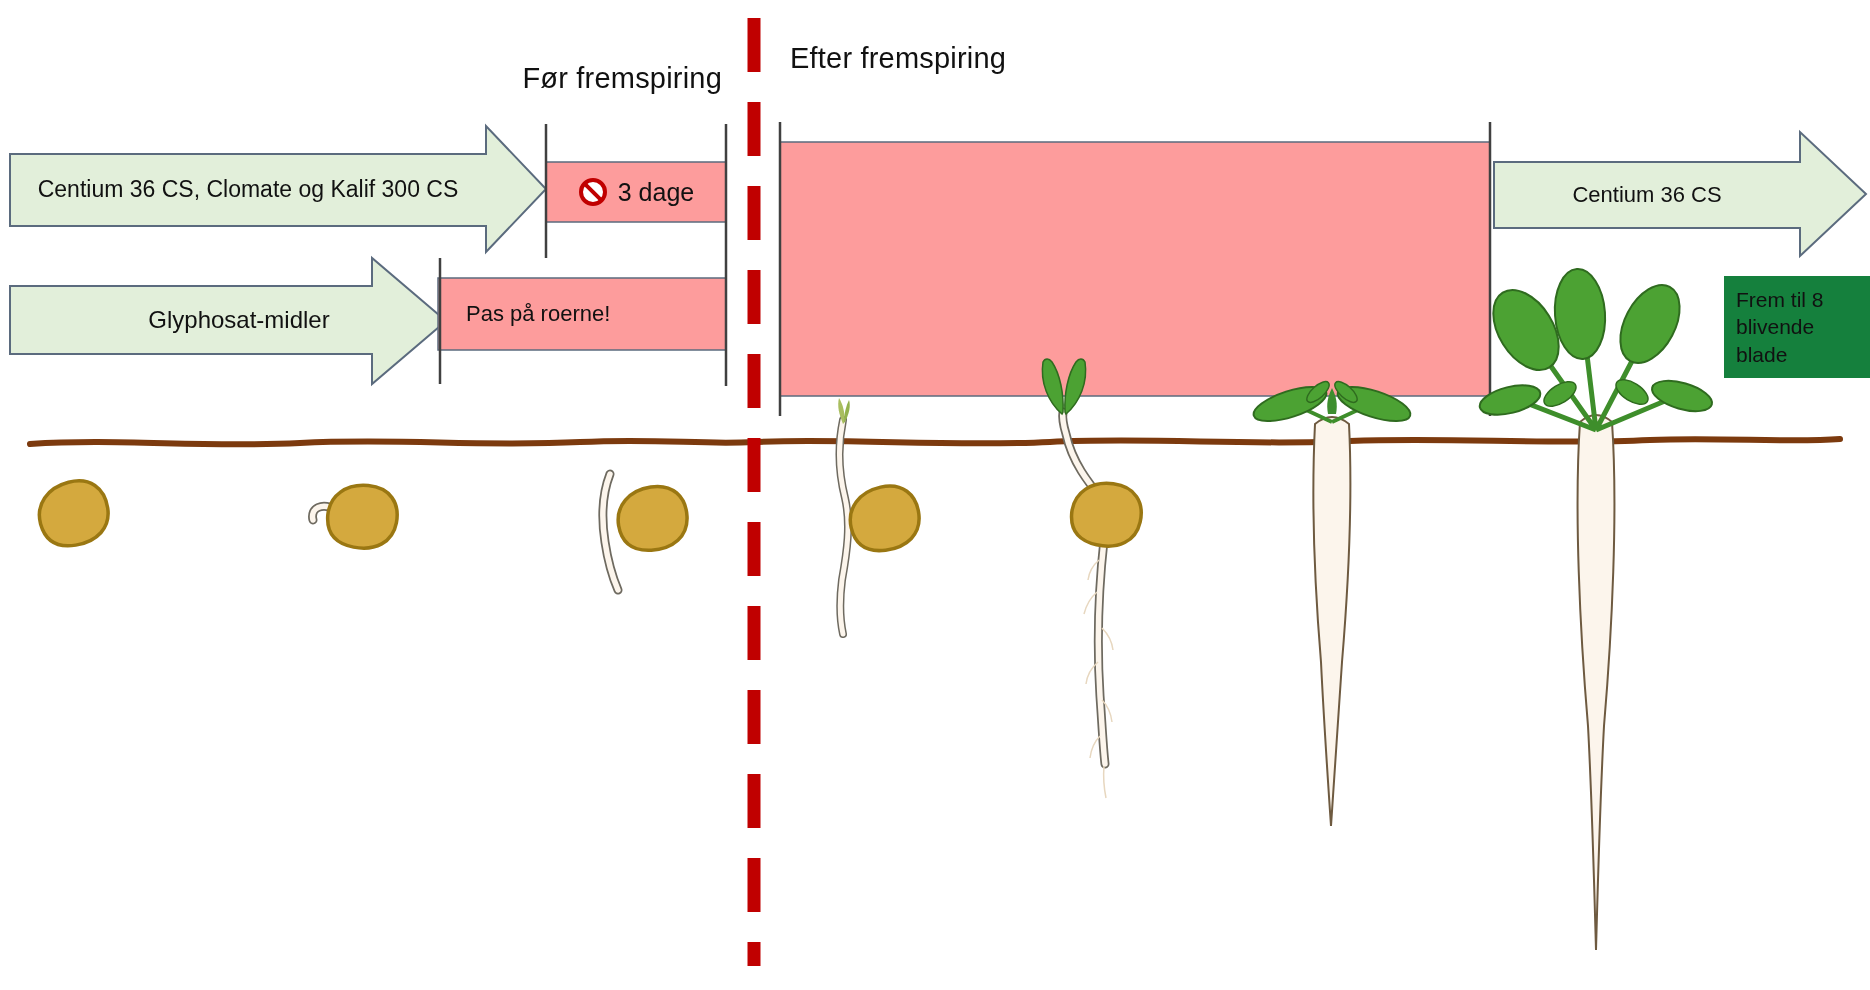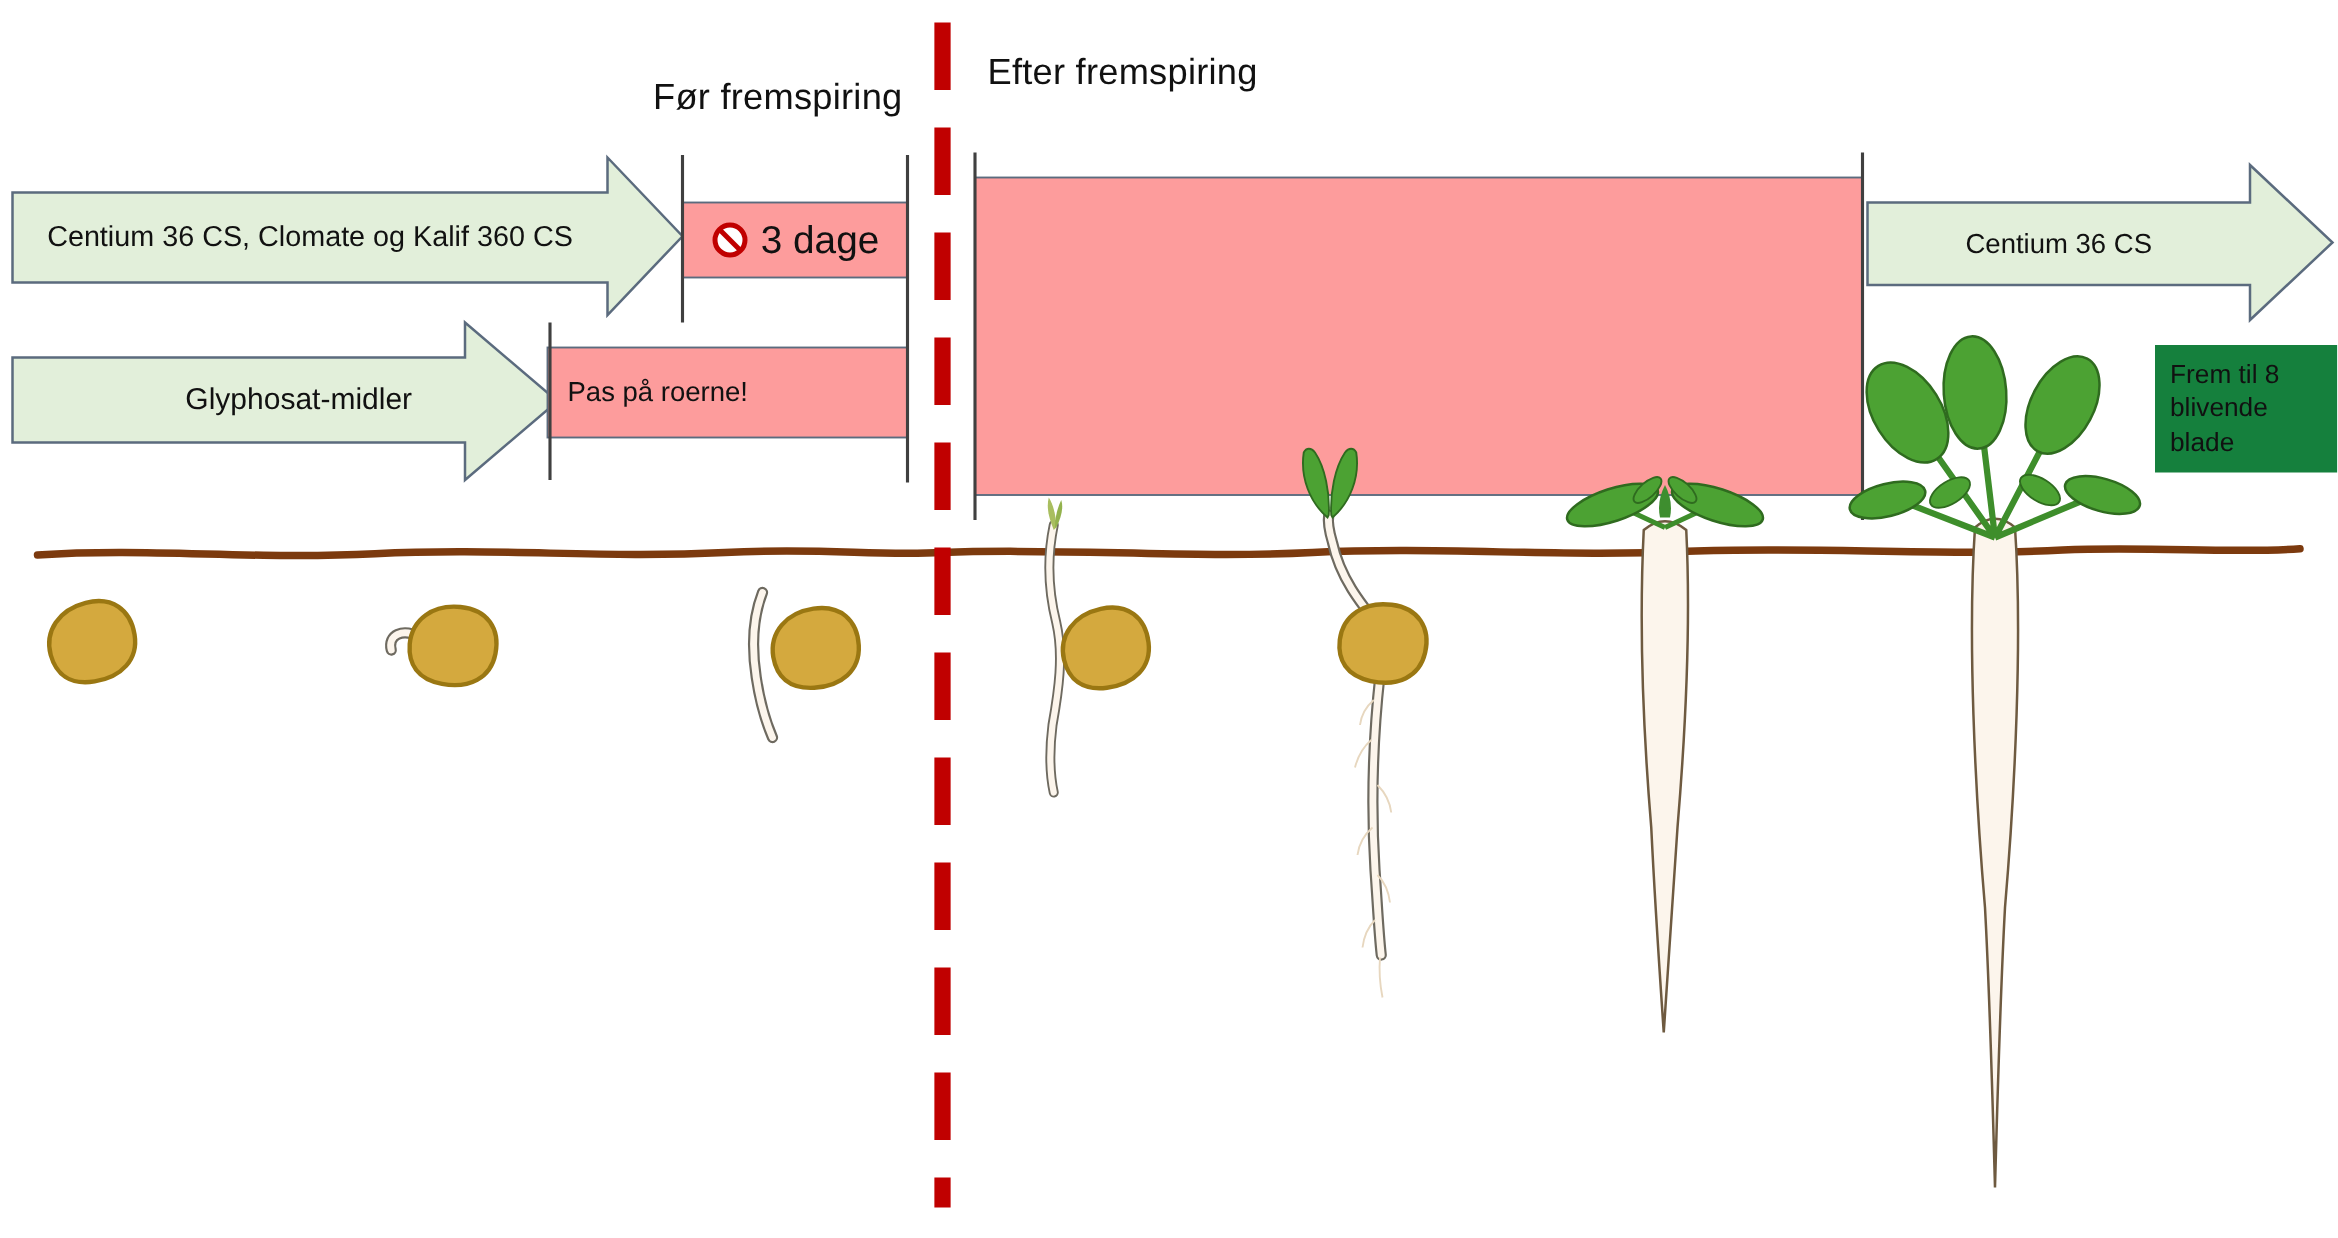--- a/index.html
+++ b/index.html
@@ -12,25 +12,25 @@
   .phase-label { font-size:29px; letter-spacing:0.2px; }
   .phase-label.before { left:420px; top:42px; width:302px; text-align:right;margin-top:20px; }
   .phase-label.after  { left:790px; top:42px; }
   .arrow-label { text-align:center; white-space:nowrap; overflow:hidden; }
   .arrow-label.a1 { left:10px;  top:174px; width:476px; font-size:23px; line-height:30px; }
   .arrow-label.a2 { left:10px;  top:305px; width:362px; font-size:24px; line-height:30px;margin-left:48px; }
   .arrow-label.a3 { left:1494px; top:181px; width:306px; font-size:22px; line-height:28px; }
   .badge {
     left:546px; top:162px; width:180px; height:60px;
     display:flex; align-items:center; justify-content:center; gap:10px;
-    font-size:31px;
+    font-size:25px;
   }
   .warn {
     left:438px; top:278px; width:288px; height:72px;
-    display:flex; align-items:center; padding-left:16px; box-sizing:border-box;
+    display:flex; align-items:center; padding-left:28px; box-sizing:border-box;
     font-size:22px;
   }
   .note {
     left:1724px; top:276px; width:146px; min-height:100px;
     background:#15803d; font-size:21px; line-height:1.3;
     padding:10px 12px; box-sizing:border-box;
   }
 </style>
 </head>
 <body>
@@ -129,21 +129,21 @@
       <ellipse cx="1510" cy="400" rx="31" ry="13" transform="rotate(-14 1510 400)" fill="#4CA233" stroke="#2F6B1F" stroke-width="2"></ellipse>
       <ellipse cx="1682" cy="396" rx="31" ry="13" transform="rotate(16 1682 396)" fill="#4CA233" stroke="#2F6B1F" stroke-width="2"></ellipse>
       <ellipse cx="1560" cy="394" rx="18" ry="9" transform="rotate(-32 1560 394)" fill="#4CA233" stroke="#2F6B1F" stroke-width="1.5"></ellipse>
       <ellipse cx="1632" cy="392" rx="18" ry="9" transform="rotate(32 1632 392)" fill="#4CA233" stroke="#2F6B1F" stroke-width="1.5"></ellipse>
     </g>
   </svg>
 
   <div class="ovl phase-label before">Før fremspiring</div>
   <div class="ovl phase-label after">Efter fremspiring</div>
 
-  <div class="ovl arrow-label a1">Centium 36 CS, Clomate og Kalif 360 CS</div>
+  <div class="ovl arrow-label a1">Centium 36 CS, Clomate og Kalif 300 CS</div>
   <div class="ovl arrow-label a2">Glyphosat-midler</div>
   <div class="ovl arrow-label a3">Centium 36 CS</div>
 
   <div class="ovl badge">
     <svg width="30" height="30" viewBox="0 0 30 30">
       <circle cx="15" cy="15" r="12" fill="#ffffff" stroke="#C00000" stroke-width="4"></circle>
       <line x1="6.8" y1="6.8" x2="23.2" y2="23.2" stroke="#C00000" stroke-width="4"></line>
     </svg>
     <span>3 dage</span>
   </div>

